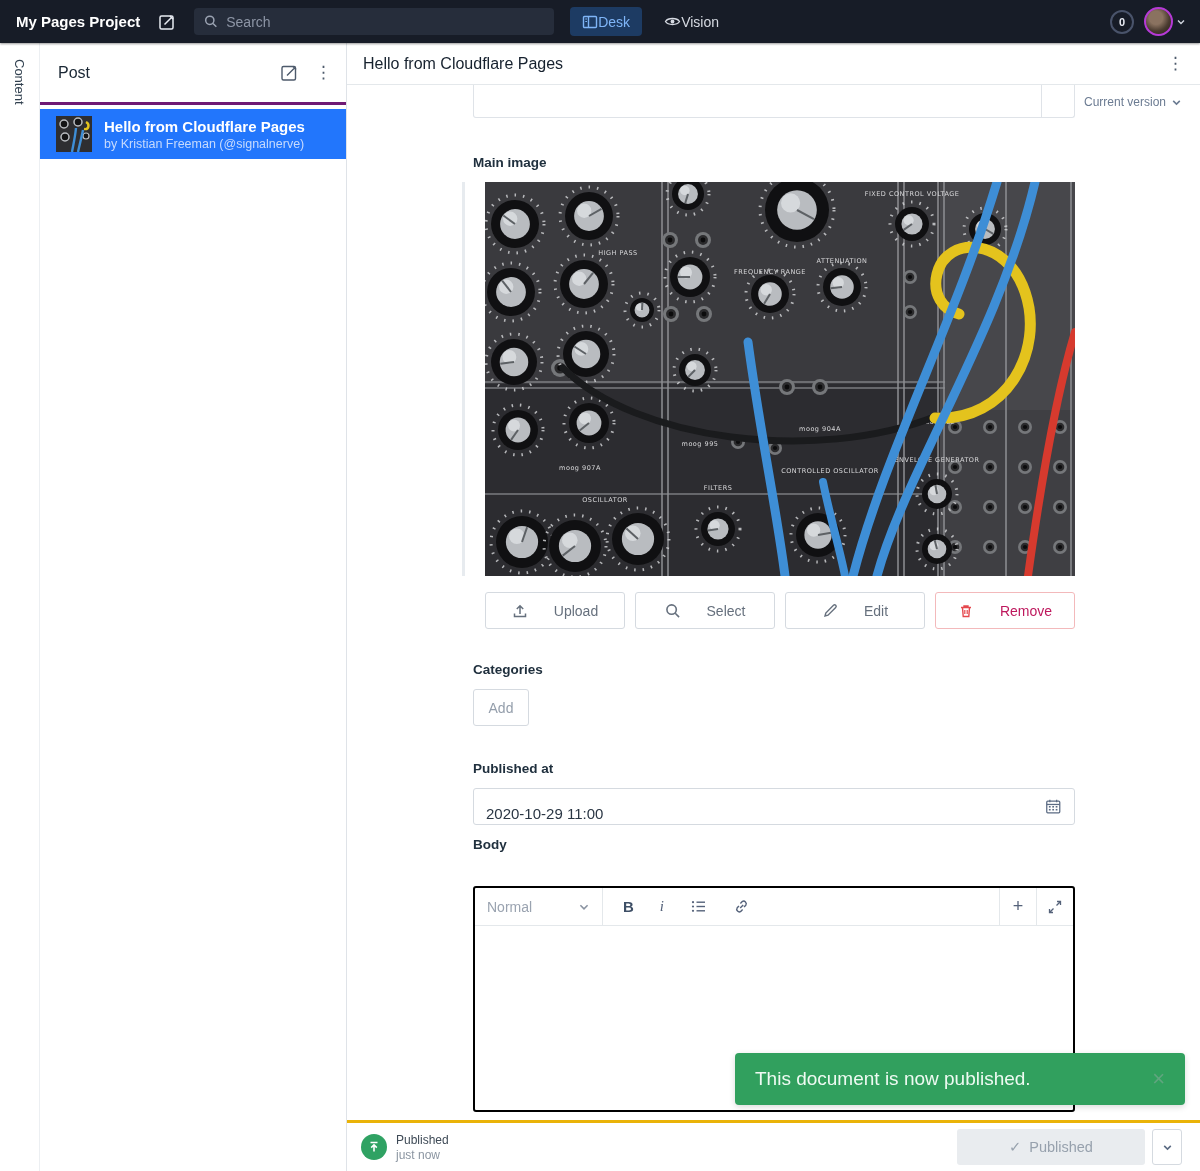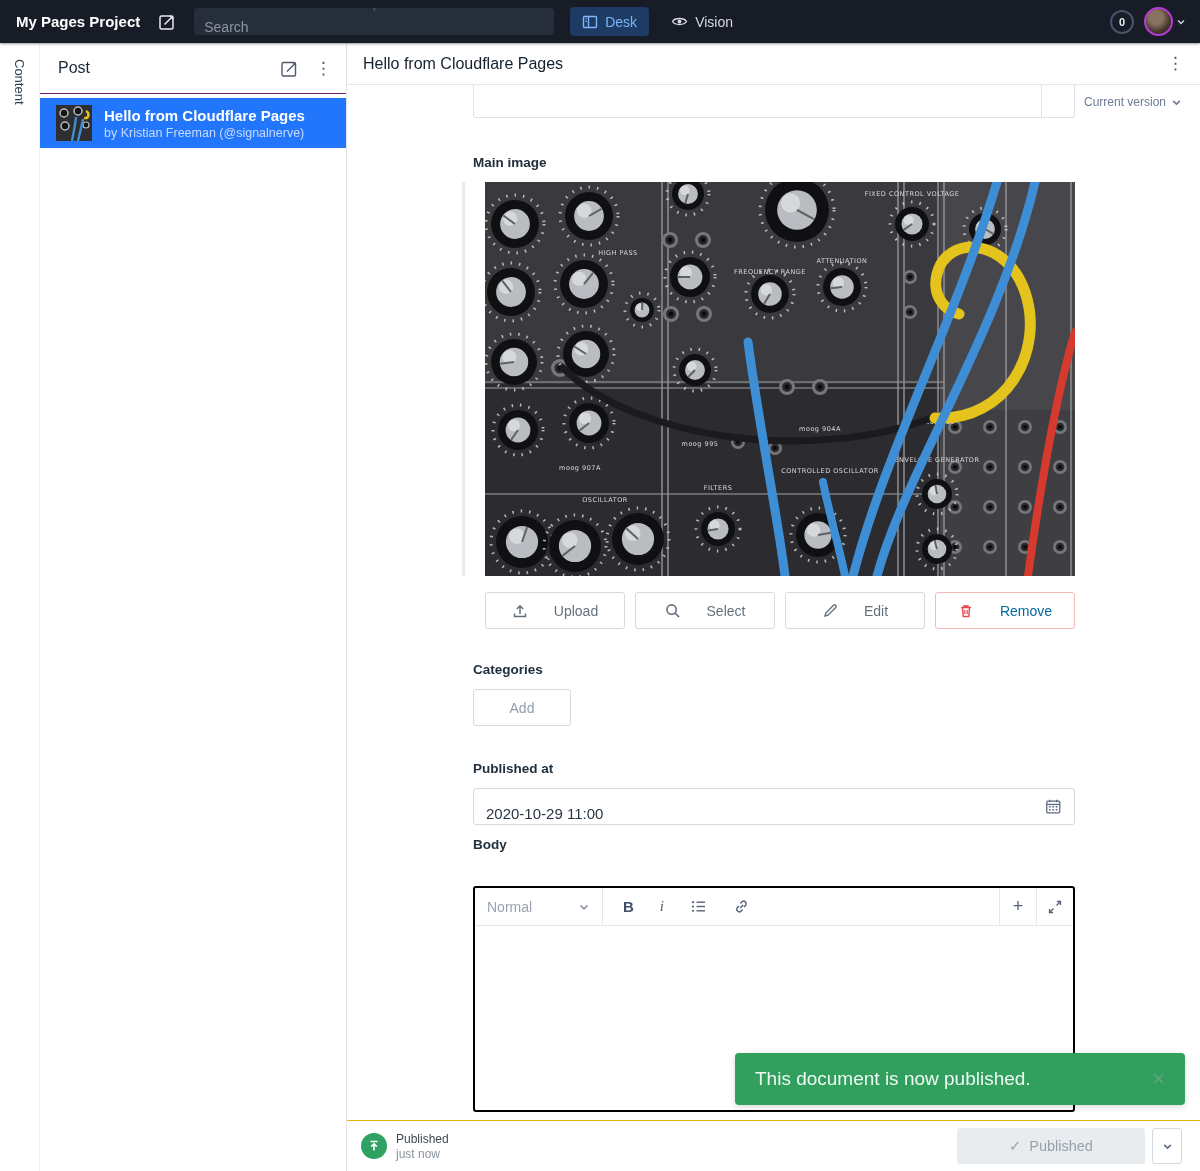--- a/index.html
+++ b/index.html
@@ -6,42 +6,42 @@
   html,body { background:#fff; }
   body { font-family:"Liberation Sans", sans-serif; color:#2a3644; }
   .app { position:relative; width:1200px; height:1171px; overflow:hidden; background:#fff; }
 
   
   .topbar { position:absolute; left:0; top:0; width:1200px; height:43px; background:#171c27;
             display:flex; align-items:center; box-shadow:0 1px 2px rgba(0,0,0,.4); z-index:30; }
   .project-title { color:#fff; font-weight:bold; font-size:15px; margin-left:16px; }
   .tb-compose { margin-left:18px; cursor:pointer; display:flex; }
   .search-box { margin-left:18px; width:360px; height:27px; background:#262d3b; border-radius:4px;
-                display:flex; align-items:center; padding:0 10px; gap:8px;flex-direction:column; }
+                display:flex; align-items:center; padding:0 10px; gap:8px; }
   .search-box input { background:transparent; border:none; outline:none; color:#e6e9ef; font-size:14px; width:100%;
                       font-family:"Liberation Sans", sans-serif; }
   .search-box input::placeholder { color:#8d95a5; }
-  .tb-tab { display:flex; align-items:center; gap:7px; height:29px; padding:0 12px; border-radius:4px;
+  .tb-tab { display:flex; align-items:center; height:29px; padding:0 12px; border-radius:4px;
             font-size:14px; color:#d6dae2; cursor:pointer; }
   .tb-tab.active { background:#1d3b63; color:#7fb5f7; margin-left:16px; }
   .tb-tab.vision { margin-left:10px; }
   .tb-right { margin-left:auto; display:flex; align-items:center; gap:10px; margin-right:14px; }
   .badge0 { width:24px; height:24px; border-radius:50%; border:2px solid #49536a; color:#e8ebf2;
             font-size:11px; font-weight:bold; display:flex; align-items:center; justify-content:center; }
   .avatar-wrap { display:flex; align-items:center; gap:3px; cursor:pointer; }
   .avatar { width:29px; height:29px; border-radius:50%; border:2px solid #b53ad6;
             background:radial-gradient(circle at 40% 35%, #8a7260 0 30%, #4a3b30 60%, #201a16 100%); }
 
   
   .rail { position:absolute; left:0; top:43px; width:40px; height:1128px; background:#fff; border-right:1px solid #eceff2; }
   .rail-label { writing-mode:vertical-rl; font-size:13px; color:#31404f; margin:16px auto 0 auto; display:block; width:min-content; }
 
   
   .panel { position:absolute; left:40px; top:43px; width:307px; height:1128px; background:#fff; border-right:1px solid #dfe3e8; }
-  .panel-header { height:51px; border-bottom:1px solid #701a75; display:flex; align-items:center; padding:0 14px 0 18px; }
+  .panel-header { height:62px; border-bottom:3px solid #701a75; display:flex; align-items:center; padding:0 14px 0 18px; }
   .panel-title { font-size:16px; font-weight:500; color:#1a2734; }
   .panel-icons { margin-left:auto; display:flex; align-items:center; gap:16px; }
   .kebab { font-size:17px; color:#4d5a6b; line-height:1; cursor:pointer; letter-spacing:0; }
   .post-item { margin-top:4px; height:50px; background:#2276fc; display:flex; align-items:center; padding:0 12px 0 16px; gap:12px; cursor:pointer; }
   .thumb { width:36px; height:36px; flex:0 0 36px; overflow:hidden; }
   .post-item-texts { overflow:hidden; }
   .post-item-title { color:#fff; font-size:15px; font-weight:600; white-space:nowrap; }
   .post-item-sub { color:#c6dafd; font-size:12.5px; margin-top:2px; white-space:nowrap; }
 
   
@@ -60,23 +60,23 @@
 
   .field-label { position:absolute; left:126px; font-size:13.5px; font-weight:600; color:#20303e; }
   .change-bar { position:absolute; left:115px; top:97px; width:3px; height:394px; background:#e7ebef; }
 
   .photo-frame { position:absolute; left:138px; top:97px; width:590px; height:394px; background:#38383c; overflow:hidden; }
 
   .img-tools { position:absolute; left:138px; top:507px; width:590px; display:flex; gap:10px; }
   .tool-btn { flex:1; height:37px; border:1px solid #d5dae0; border-radius:3px; background:#fff;
               display:flex; align-items:center; justify-content:center; gap:26px;
               font-size:14px; color:#66707d; cursor:pointer; }
-  .tool-btn.danger { border-color:#f3b9bb; color:#0369a1; }
-
-  .add-btn { position:absolute; left:126px; top:604px; width:98px; height:37px; border:1px solid #d5dae0;
+  .tool-btn.danger { border-color:#f3b9bb; color:#be185d; }
+
+  .add-btn { position:absolute; left:126px; top:604px; width:56px; height:37px; border:1px solid #d5dae0;
              border-radius:3px; background:#fff; color:#949eab; font-size:14px;
              display:flex; align-items:center; justify-content:center; cursor:pointer; }
 
   .date-input { position:absolute; left:126px; top:703px; width:602px; height:37px; border:1px solid #d5dae0;
                 border-radius:3px; display:flex; align-items:center; padding:0 12px; }
   .date-input input { border:none; outline:none; font-size:15px; color:#2a3644; width:100%;
                       font-family:"Liberation Sans", sans-serif;margin-top:13px; }
 
   .editor { position:absolute; left:126px; top:801px; width:602px; height:226px; border:2px solid #000000; border-radius:3px; }
   .editor-toolbar { height:38px; border-bottom:1px solid #e4e8eb; display:flex; align-items:stretch; }
@@ -93,21 +93,21 @@
   .body-link { background:#f1f1f2; border-bottom:1px dotted #4a5561; text-decoration:underline;
                color:#3c4650; cursor:pointer; padding-bottom:1px; }
 
   
   .toast { position:absolute; left:388px; top:1010px; width:450px; height:52px; background:#31a05e; border-radius:4px;
            display:flex; align-items:center; padding:0 20px; box-shadow:0 2px 6px rgba(0,0,0,.15); z-index:20; }
   .toast-msg { color:#eefaf2; font-size:19px; font-weight:500; }
   .toast-close { margin-left:auto; color:#61a57f; font-size:22px; cursor:pointer; line-height:1; }
 
   
-  .footer { position:absolute; left:0; top:1077px; width:853px; height:51px; background:#fff; border-top:1px solid #eab308;
+  .footer { position:absolute; left:0; top:1077px; width:853px; height:51px; background:#fff; border-top:3px solid #eab308;
             display:flex; align-items:center; padding:0 18px 0 14px; }
   .pub-status { display:flex; align-items:center; gap:9px; }
   .pub-circle { width:26px; height:26px; border-radius:50%; background:#2fa263; display:flex; align-items:center; justify-content:center; }
   .pub-texts div:first-child { font-size:12px; color:#3e4a56; }
   .pub-texts div:last-child { font-size:12px; color:#8b95a1; margin-top:1px; }
   .footer-right { margin-left:auto; display:flex; align-items:center; gap:7px; }
   .published-btn { width:188px; height:36px; background:#e9ecef; border:none; border-radius:3px; color:#97a1ad;
                    font-size:14.5px; display:flex; align-items:center; justify-content:center; gap:8px;
                    font-family:"Liberation Sans", sans-serif; }
   .chevron-btn { width:30px; height:36px; background:#fff; border:1px solid #d5dae0; border-radius:3px;

